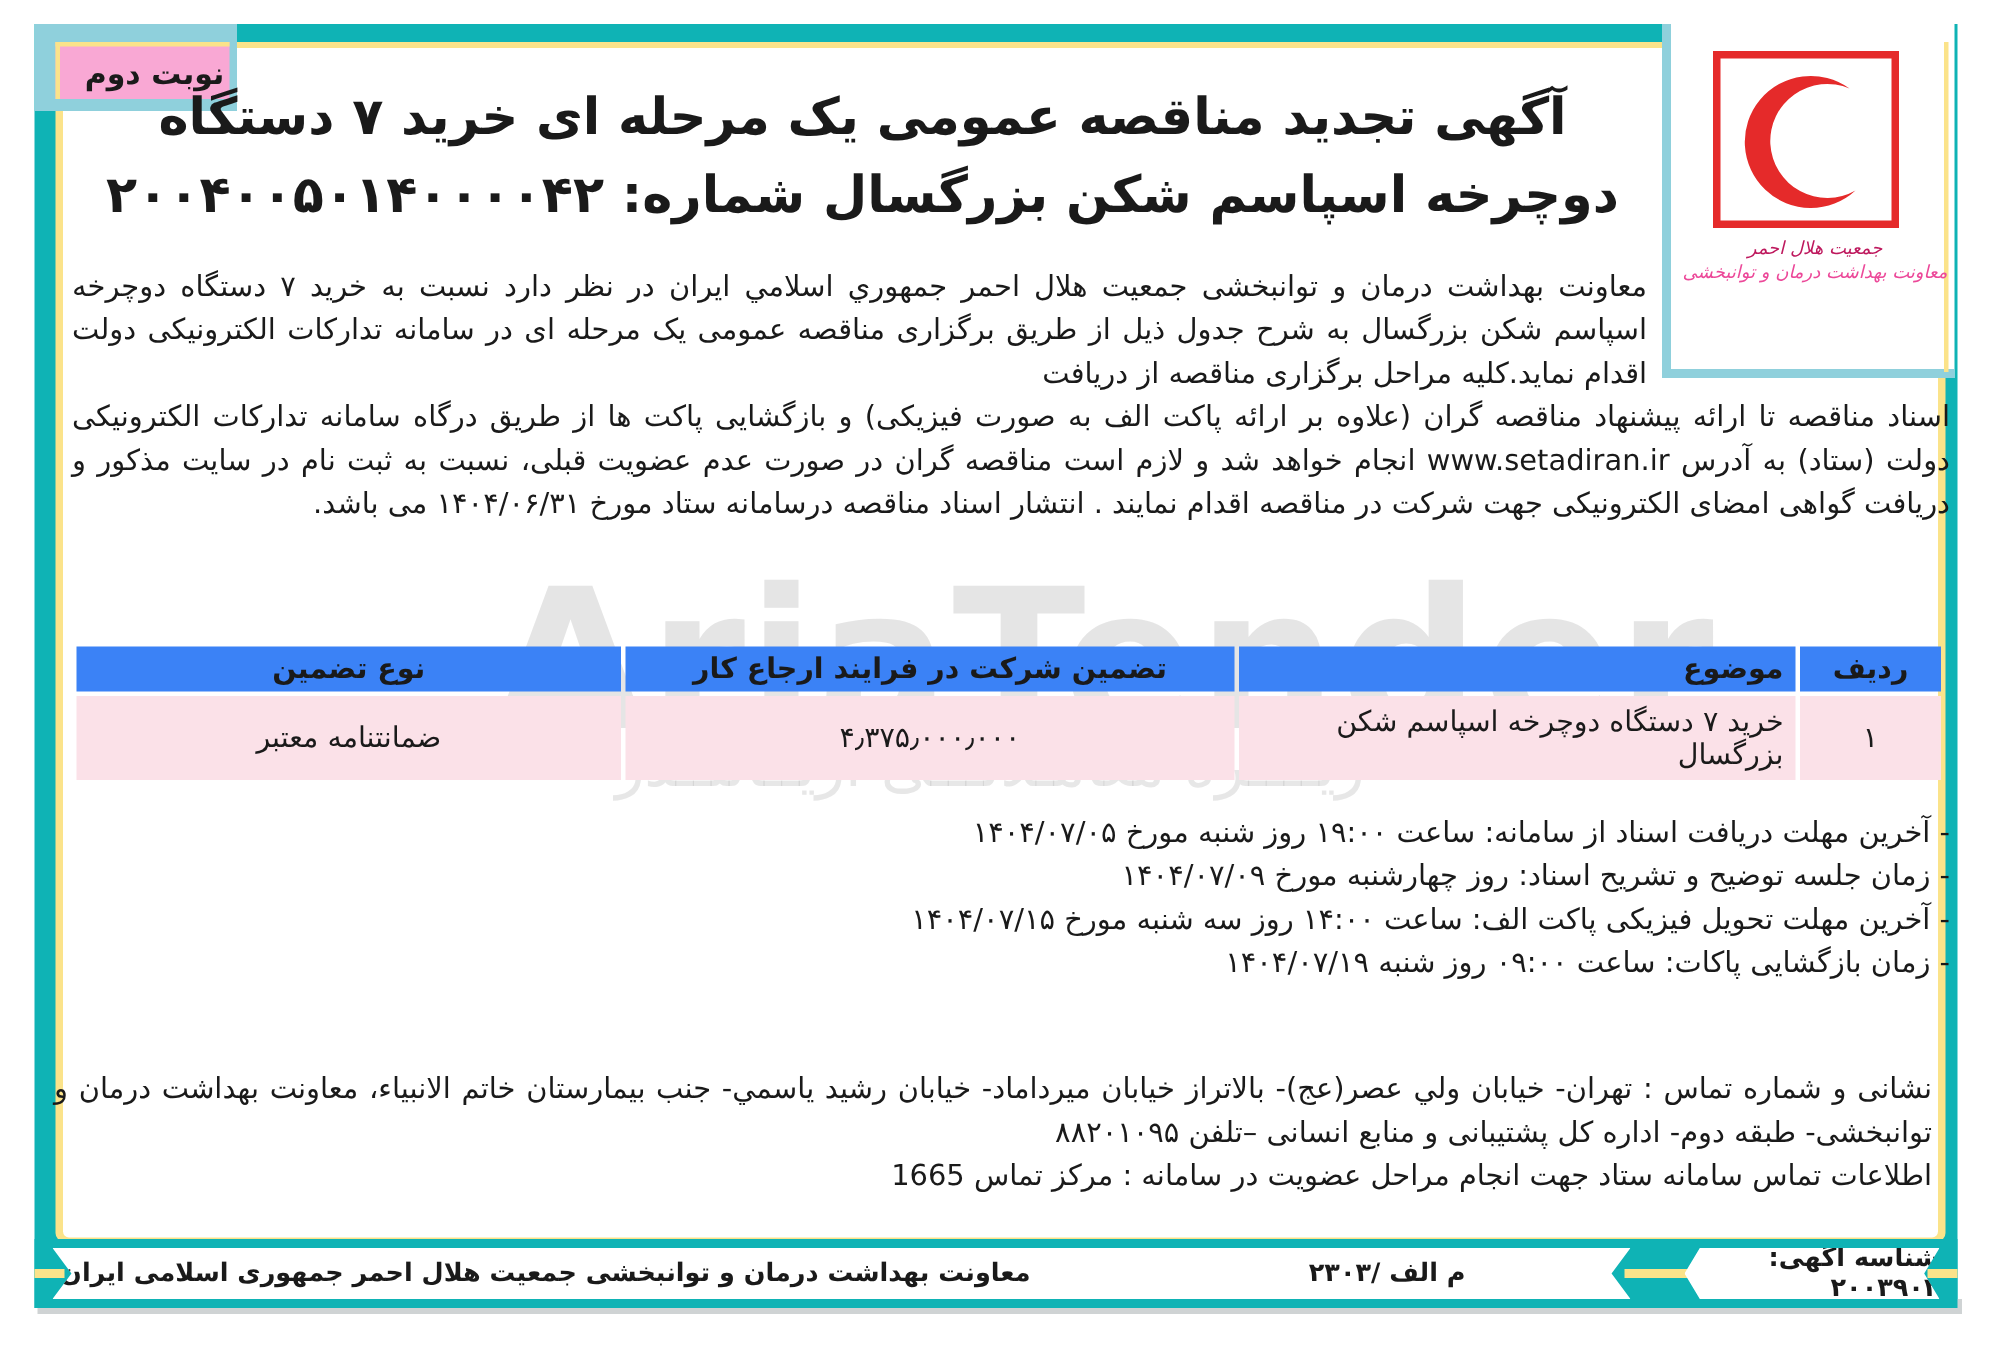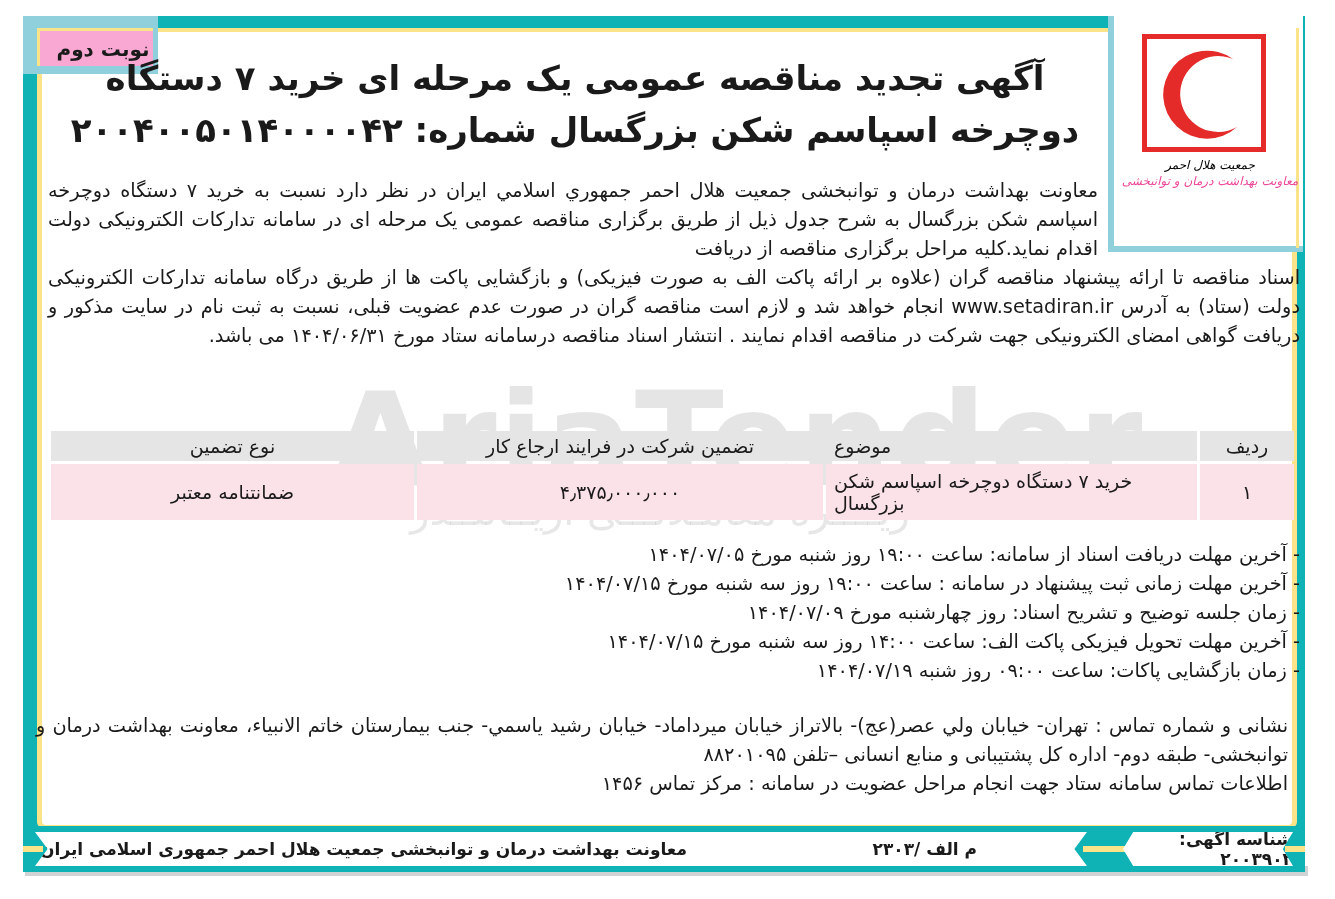--- a/index.html
+++ b/index.html
@@ -5,33 +5,33 @@
   html, body { margin:0; padding:0; background:#ffffff; }
   body { width:1335px; height:899px; position:relative; overflow:hidden; font-family:"DejaVu Sans", sans-serif; color:#1a1a1a; }
   .frame { position:absolute; left:23px; top:16px; width:1282px; height:856px; background:#0fb3b5; }
   .frame-shadow { position:absolute; left:25px; top:866px; width:1283px; height:10px; background:#cfd3d4; }
   .inner-yellow { position:absolute; left:37px; top:28px; width:1260px; height:800px; background:#fbe38a; border-radius:6px; }
   .inner-white { position:absolute; left:42px; top:32px; width:1250px; height:793px; background:#ffffff; border-radius:4px; }
   .logo-box { position:absolute; left:1108px; top:16px; width:195px; height:236px; border:6px solid #8fd0dc; border-top:none; border-right:none; box-sizing:border-box; background:#fff; }
   .logo-box .yel { position:absolute; right:4px; top:12px; width:3px; height:220px; background:#fbe38a; }
   .logo-square { position:absolute; left:28px; top:18px; width:124px; height:118px; border:5px solid #e52a2a; box-sizing:border-box; }
   .logo-caption { position:absolute; left:6px; top:142px; width:180px; text-align:center; direction:rtl; }
-  .logo-caption .c1 { color:#000000; font-family:"DejaVu Serif", serif; font-style:italic; font-size:12px; }
+  .logo-caption .c1 { color:#be185d; font-family:"DejaVu Serif", serif; font-style:italic; font-size:12px; }
   .logo-caption .c2 { color:#ec4899; font-family:"DejaVu Serif", serif; font-style:italic; font-size:12px; margin-top:2px; }
   .badge { position:absolute; left:23px; top:16px; width:135px; height:58px; background:#8fd0dc; }
   .badge-inner { position:absolute; left:37px; top:28px; width:116px; height:38px; background:#f9a8d4; border-top:3px solid #fbe38a; border-left:3px solid #fbe38a; box-sizing:border-box; display:flex; align-items:center; justify-content:center; direction:rtl; font-weight:bold; font-size:20px;padding-left:13px; }
   .title { position:absolute; left:60px; top:52px; width:1030px; direction:rtl; text-align:center; font-weight:bold; font-size:34px; line-height:52px; letter-spacing:-0.5px; }
   .body-text { position:absolute; left:48px; width:1050px; direction:rtl; text-align:justify; font-size:19.3px; line-height:29px; }
   .body-wide { position:absolute; left:48px; width:1252px; direction:rtl; text-align:justify; font-size:19.3px; line-height:29px; }
   .lastline { text-align-last:right; }
   table.tender { position:absolute; left:48px; top:428px; width:1249px; border-collapse:separate; border-spacing:3px; direction:rtl; font-size:19px; }
-  table.tender th { background:#e5e5e5; font-weight:normal; height:30px; padding:0 8px; }
+  table.tender th { background:#3b82f6; font-weight:bold; height:30px; padding:0 8px; }
   table.tender td { background:#fbe1e8; height:56px; padding:0 8px; vertical-align:middle; }
   .col-row { width:78px; text-align:center; }
-  .col-subj { width:355px; text-align:left; }
+  .col-subj { width:355px; text-align:right; }
   .col-amount { width:390px; text-align:center; }
   .col-type { text-align:center; }
   .watermark { position:absolute; left:300px; top:360px; width:720px; height:200px; pointer-events:none; }
   .wm-big { position:absolute; left:30px; top:15px; font-family:"DejaVu Sans", sans-serif; font-weight:bold; font-size:130px; color:rgba(160,160,160,0.28); letter-spacing:2px; line-height:1; }
   .wm-small { position:absolute; left:20px; top:128px; width:680px; text-align:center; direction:rtl; font-size:40px; color:rgba(170,170,170,0.28); letter-spacing:12px; }
   .deadlines { position:absolute; left:48px; top:540px; width:1252px; direction:rtl; font-size:19.3px; line-height:29px; }
   .deadlines div { white-space:nowrap; }
   .contact { position:absolute; left:36px; top:711px; width:1252px; direction:rtl; font-size:19.3px; line-height:29px; text-align:justify; }
   .footer { position:absolute; left:23px; top:826px; width:1282px; height:46px; background:#0fb3b5; }
   .footer-seg { position:absolute; top:6px; height:34px; background:#fff; display:flex; align-items:center; direction:rtl; font-weight:bold; font-size:17px; }
@@ -92,29 +92,28 @@
       <td class="col-row">۱</td>
       <td class="col-subj">خرید ۷ دستگاه دوچرخه اسپاسم شکن بزرگسال</td>
       <td class="col-amount">۴٫۳۷۵٫۰۰۰٫۰۰۰</td>
       <td class="col-type">ضمانتنامه معتبر</td>
     </tr>
   </tbody>
 </table>
 
 <div class="deadlines">
   <div>- آخرین مهلت دریافت اسناد از سامانه: ساعت ۱۹:۰۰ روز شنبه مورخ ۱۴۰۴/۰۷/۰۵</div>
-  <div>- آخرین مهلت زمانی ثبت پیشنهاد در سامانه : ساعت ۱۹:۰۰ روز سه شنبه مورخ ۱۴۰۴/۰۷/۱۵</div>
   <div>- زمان جلسه توضیح و تشریح اسناد: روز چهارشنبه مورخ ۱۴۰۴/۰۷/۰۹</div>
   <div>- آخرین مهلت تحویل فیزیکی پاکت الف: ساعت ۱۴:۰۰ روز سه شنبه مورخ ۱۴۰۴/۰۷/۱۵</div>
   <div>- زمان بازگشایی پاکات: ساعت ۰۹:۰۰ روز شنبه ۱۴۰۴/۰۷/۱۹</div>
 </div>
 
 <div class="contact">
   <div class="lastline">نشانی و شماره تماس : تهران- خیابان ولي عصر(عج)- بالاتراز خیابان میرداماد- خیابان رشید یاسمي- جنب بیمارستان خاتم الانبیاء، معاونت بهداشت درمان و توانبخشی- طبقه دوم- اداره کل پشتیبانی و منابع انسانی –تلفن ۸۸۲۰۱۰۹۵</div>
-  <div>اطلاعات تماس سامانه ستاد جهت انجام مراحل عضویت در سامانه : مرکز تماس ۱۴۵۶</div>
+  <div>اطلاعات تماس سامانه ستاد جهت انجام مراحل عضویت در سامانه : مرکز تماس 1665</div>
 </div>
 
 <div class="footer">
   <div class="yl" style="left:0;width:20px;"></div>
   <div class="yl" style="left:1060px;width:50px;"></div>
   <div class="yl" style="left:1262px;width:20px;"></div>
   <div class="footer-seg seg-right">
     <span>شناسه آگهی: ۲۰۰۳۹۰۲</span>
   </div>
   <div class="footer-seg seg-left">

